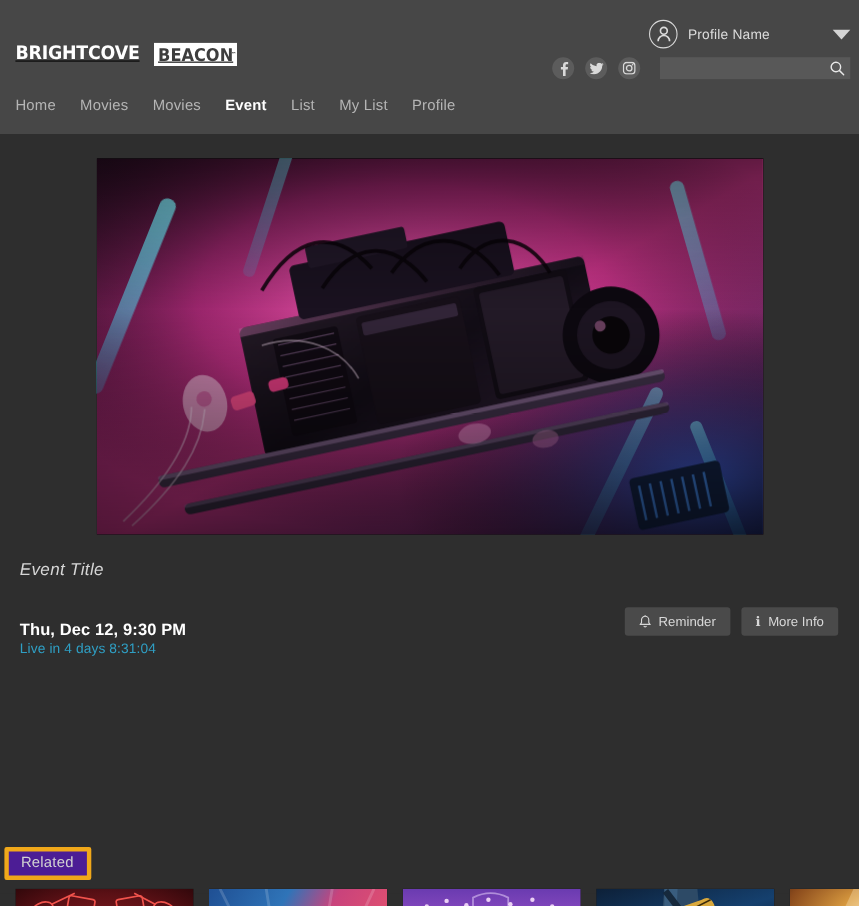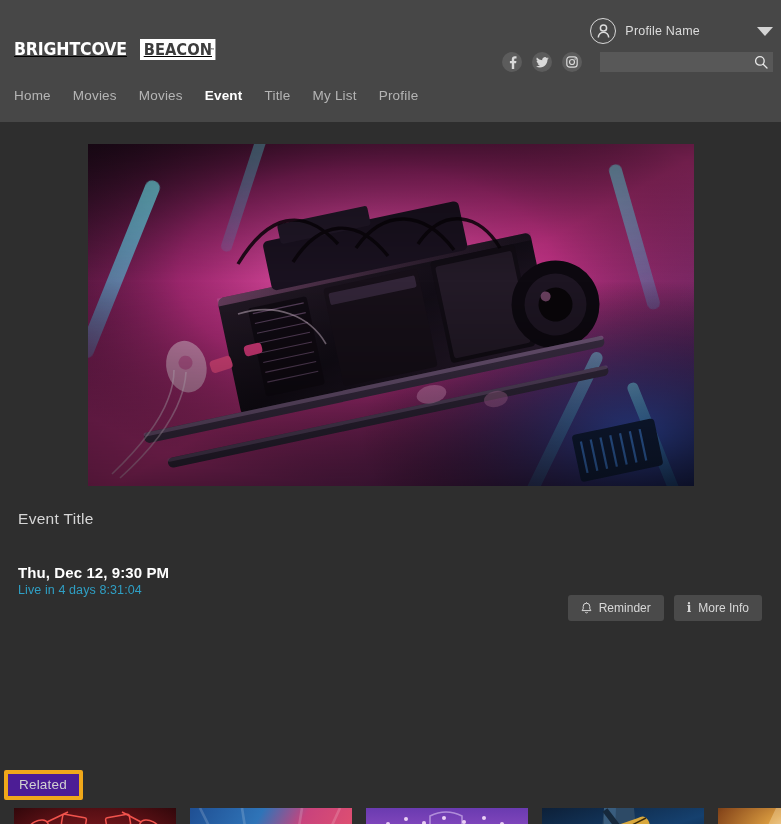--- a/index.html
+++ b/index.html
@@ -124,21 +124,21 @@
     width: 606px; height: 342px;
     overflow: hidden;
     background: #1a0d18;
     cursor: pointer;
   }
   .hero-img { position: absolute; inset: 0; }
 
   
   .event-title {
     position: absolute; left: 18px; top: 388px;
-    color: #d6d6d6; font-size: 15.5px; letter-spacing: .3px;
+    color: #d6d6d6; font-size: 15.5px; letter-spacing: .3px; font-style: italic;
   }
   .event-date {
     position: absolute; left: 18px; top: 442px;
     color: #ffffff; font-size: 15px; font-weight: bold;
     letter-spacing: .1px;
   }
   .event-countdown {
     position: absolute; left: 18px; top: 461px;
     color: #2f9fc4; font-size: 12.5px; font-weight: normal;
     letter-spacing: .1px;
@@ -158,21 +158,20 @@
     display: flex; align-items: center; gap: 7px;
     background: #4a4a4a;
     color: #d8d8d8;
     font-size: 12px;
     padding: 6px 13px;
     border-radius: 3px;
     border: none;
     cursor: pointer;
     font-family: "Liberation Sans", sans-serif;
     white-space: nowrap;
-    margin-top: 43px;
   }
   .btn svg { display: block; }
   .btn-info-glyph {
     font-weight: bold; font-size: 12px; font-family: "DejaVu Serif", serif;
   }
 
   
   .related-highlight {
     position: absolute; left: 4px; top: 648px;
     border: 4px solid #f0a81a;
@@ -246,21 +245,21 @@
         </svg>
       </span>
     </div>
   </div>
 
   <nav class="nav">
     <span class="nav-item">Home</span>
     <span class="nav-item">Movies</span>
     <span class="nav-item">Movies</span>
     <span class="nav-item active">Event</span>
-    <span class="nav-item">Title</span>
+    <span class="nav-item">List</span>
     <span class="nav-item">My List</span>
     <span class="nav-item">Profile</span>
   </nav>
 </div>
 
 <div class="main">
 
   <div class="hero">
     <svg class="hero-img" width="606" height="342" viewBox="0 0 606 342" preserveAspectRatio="none">
       <defs>

